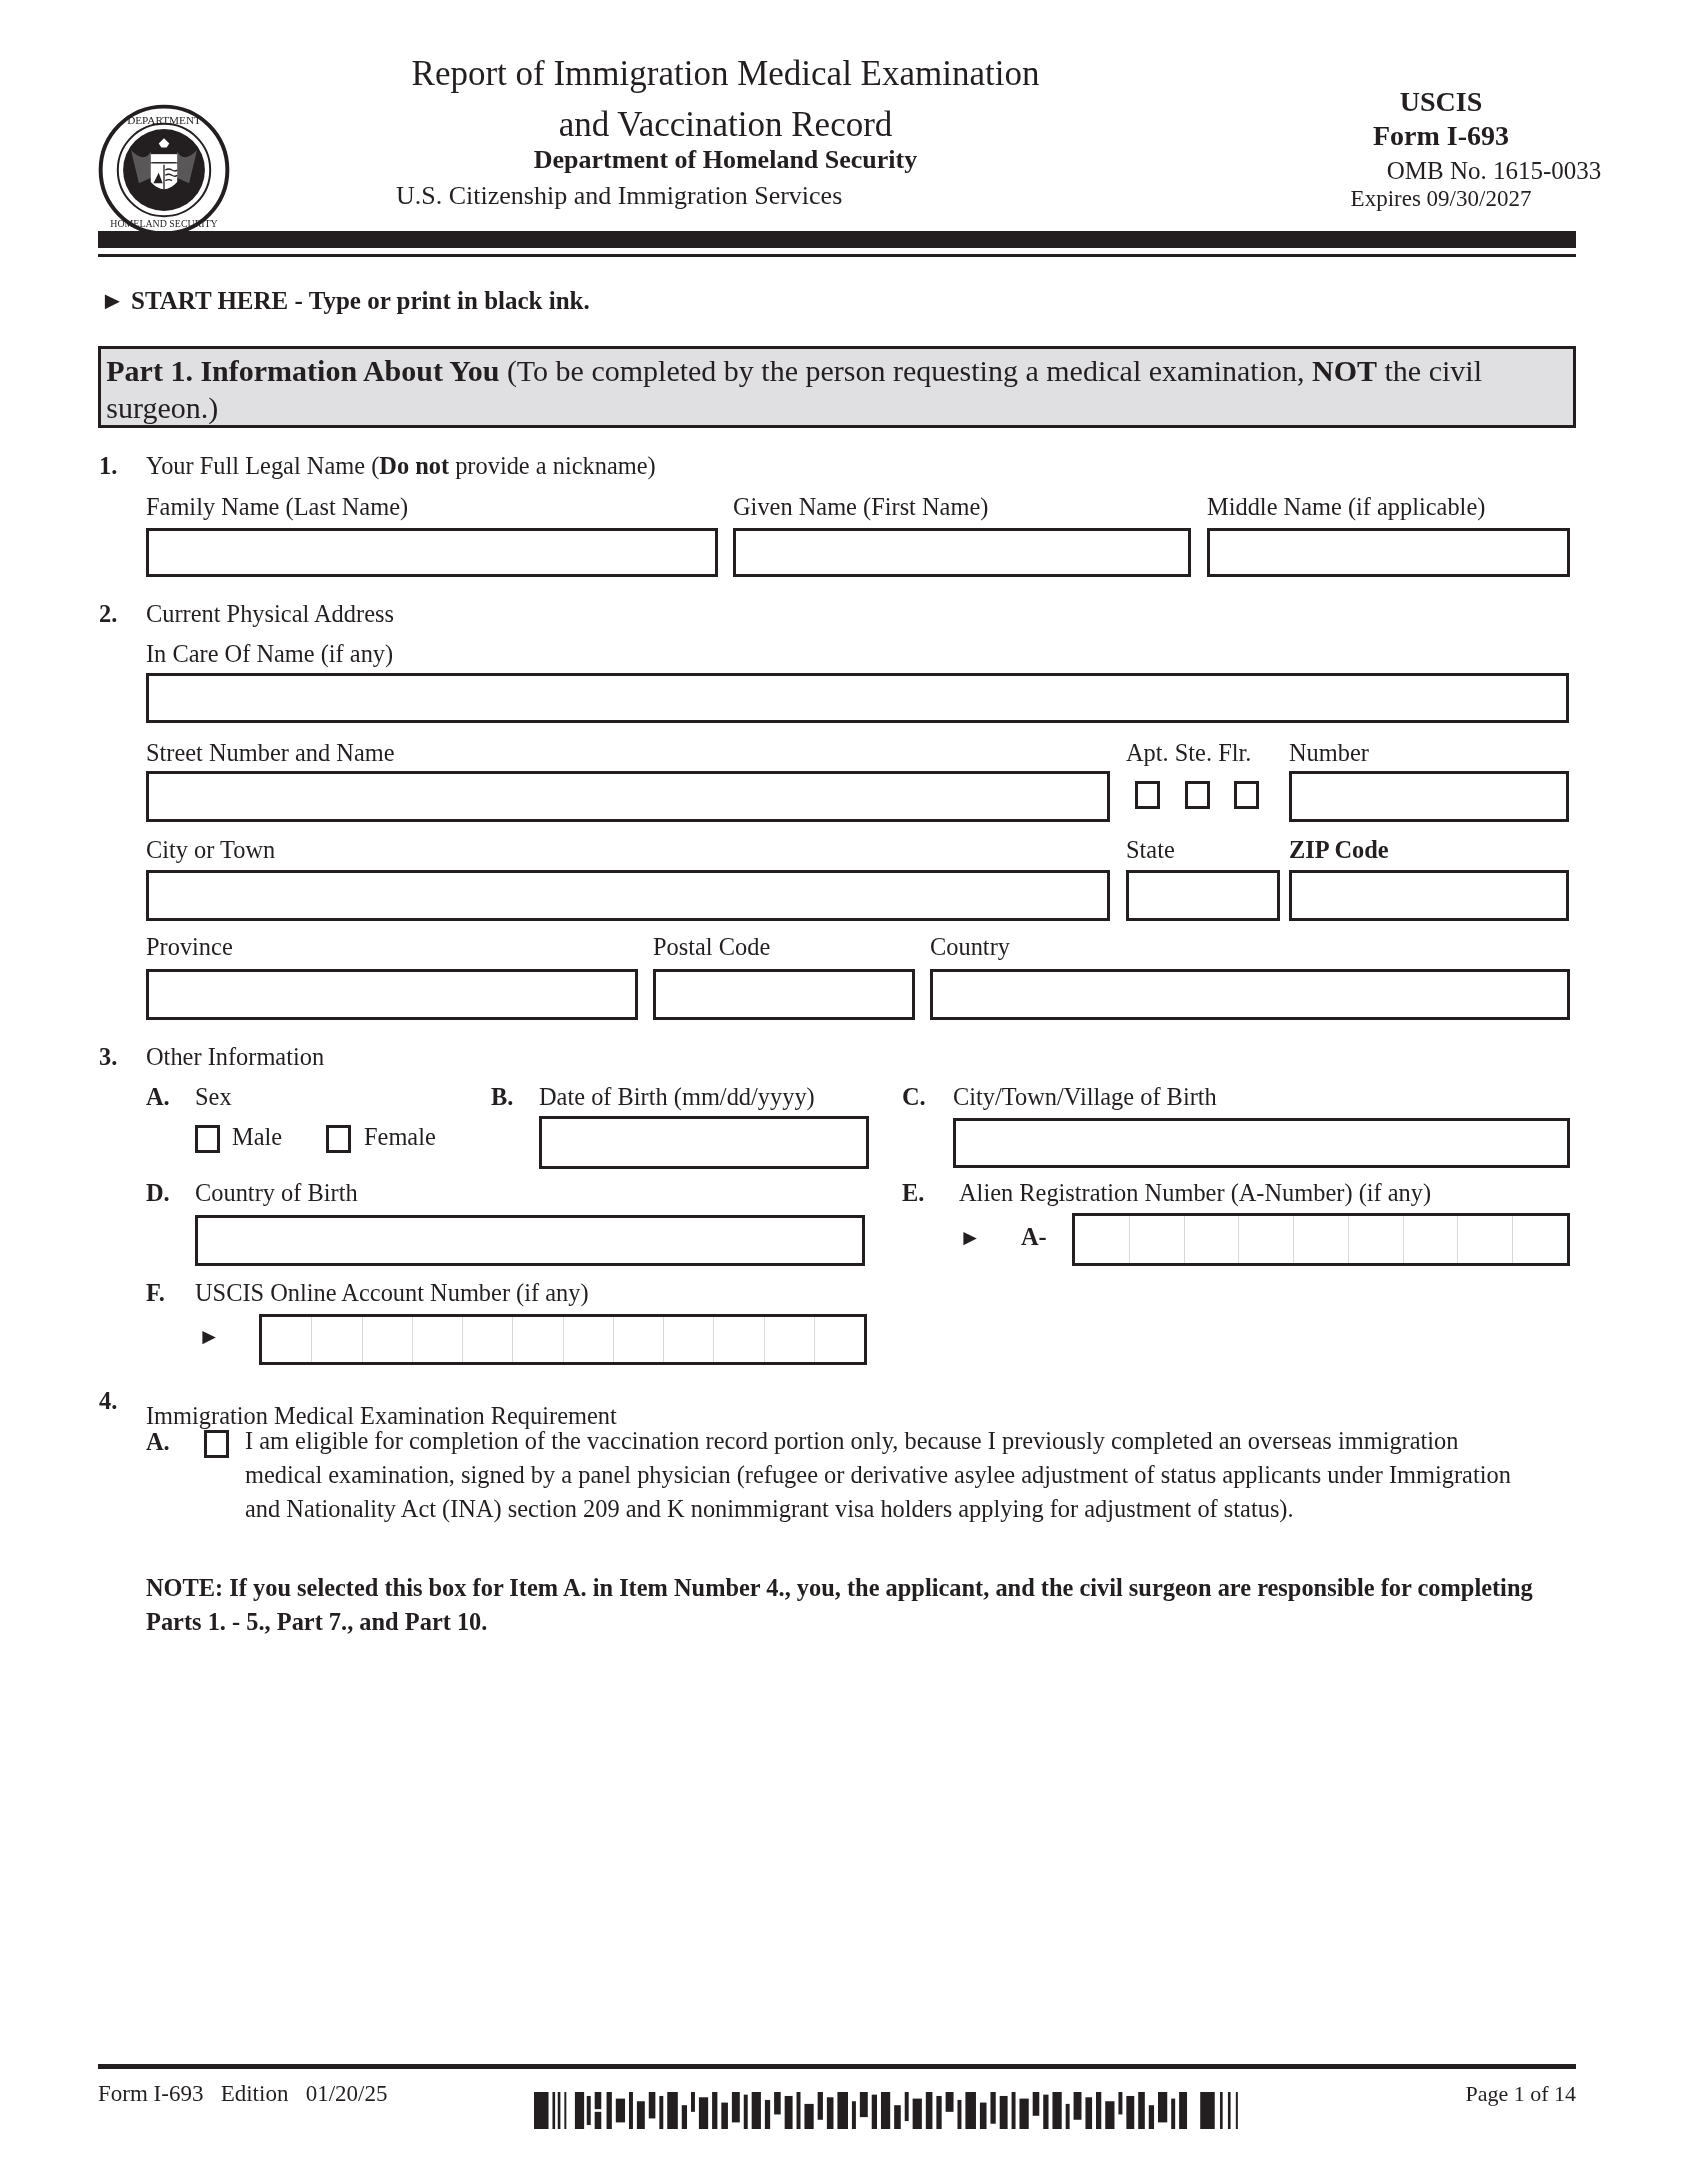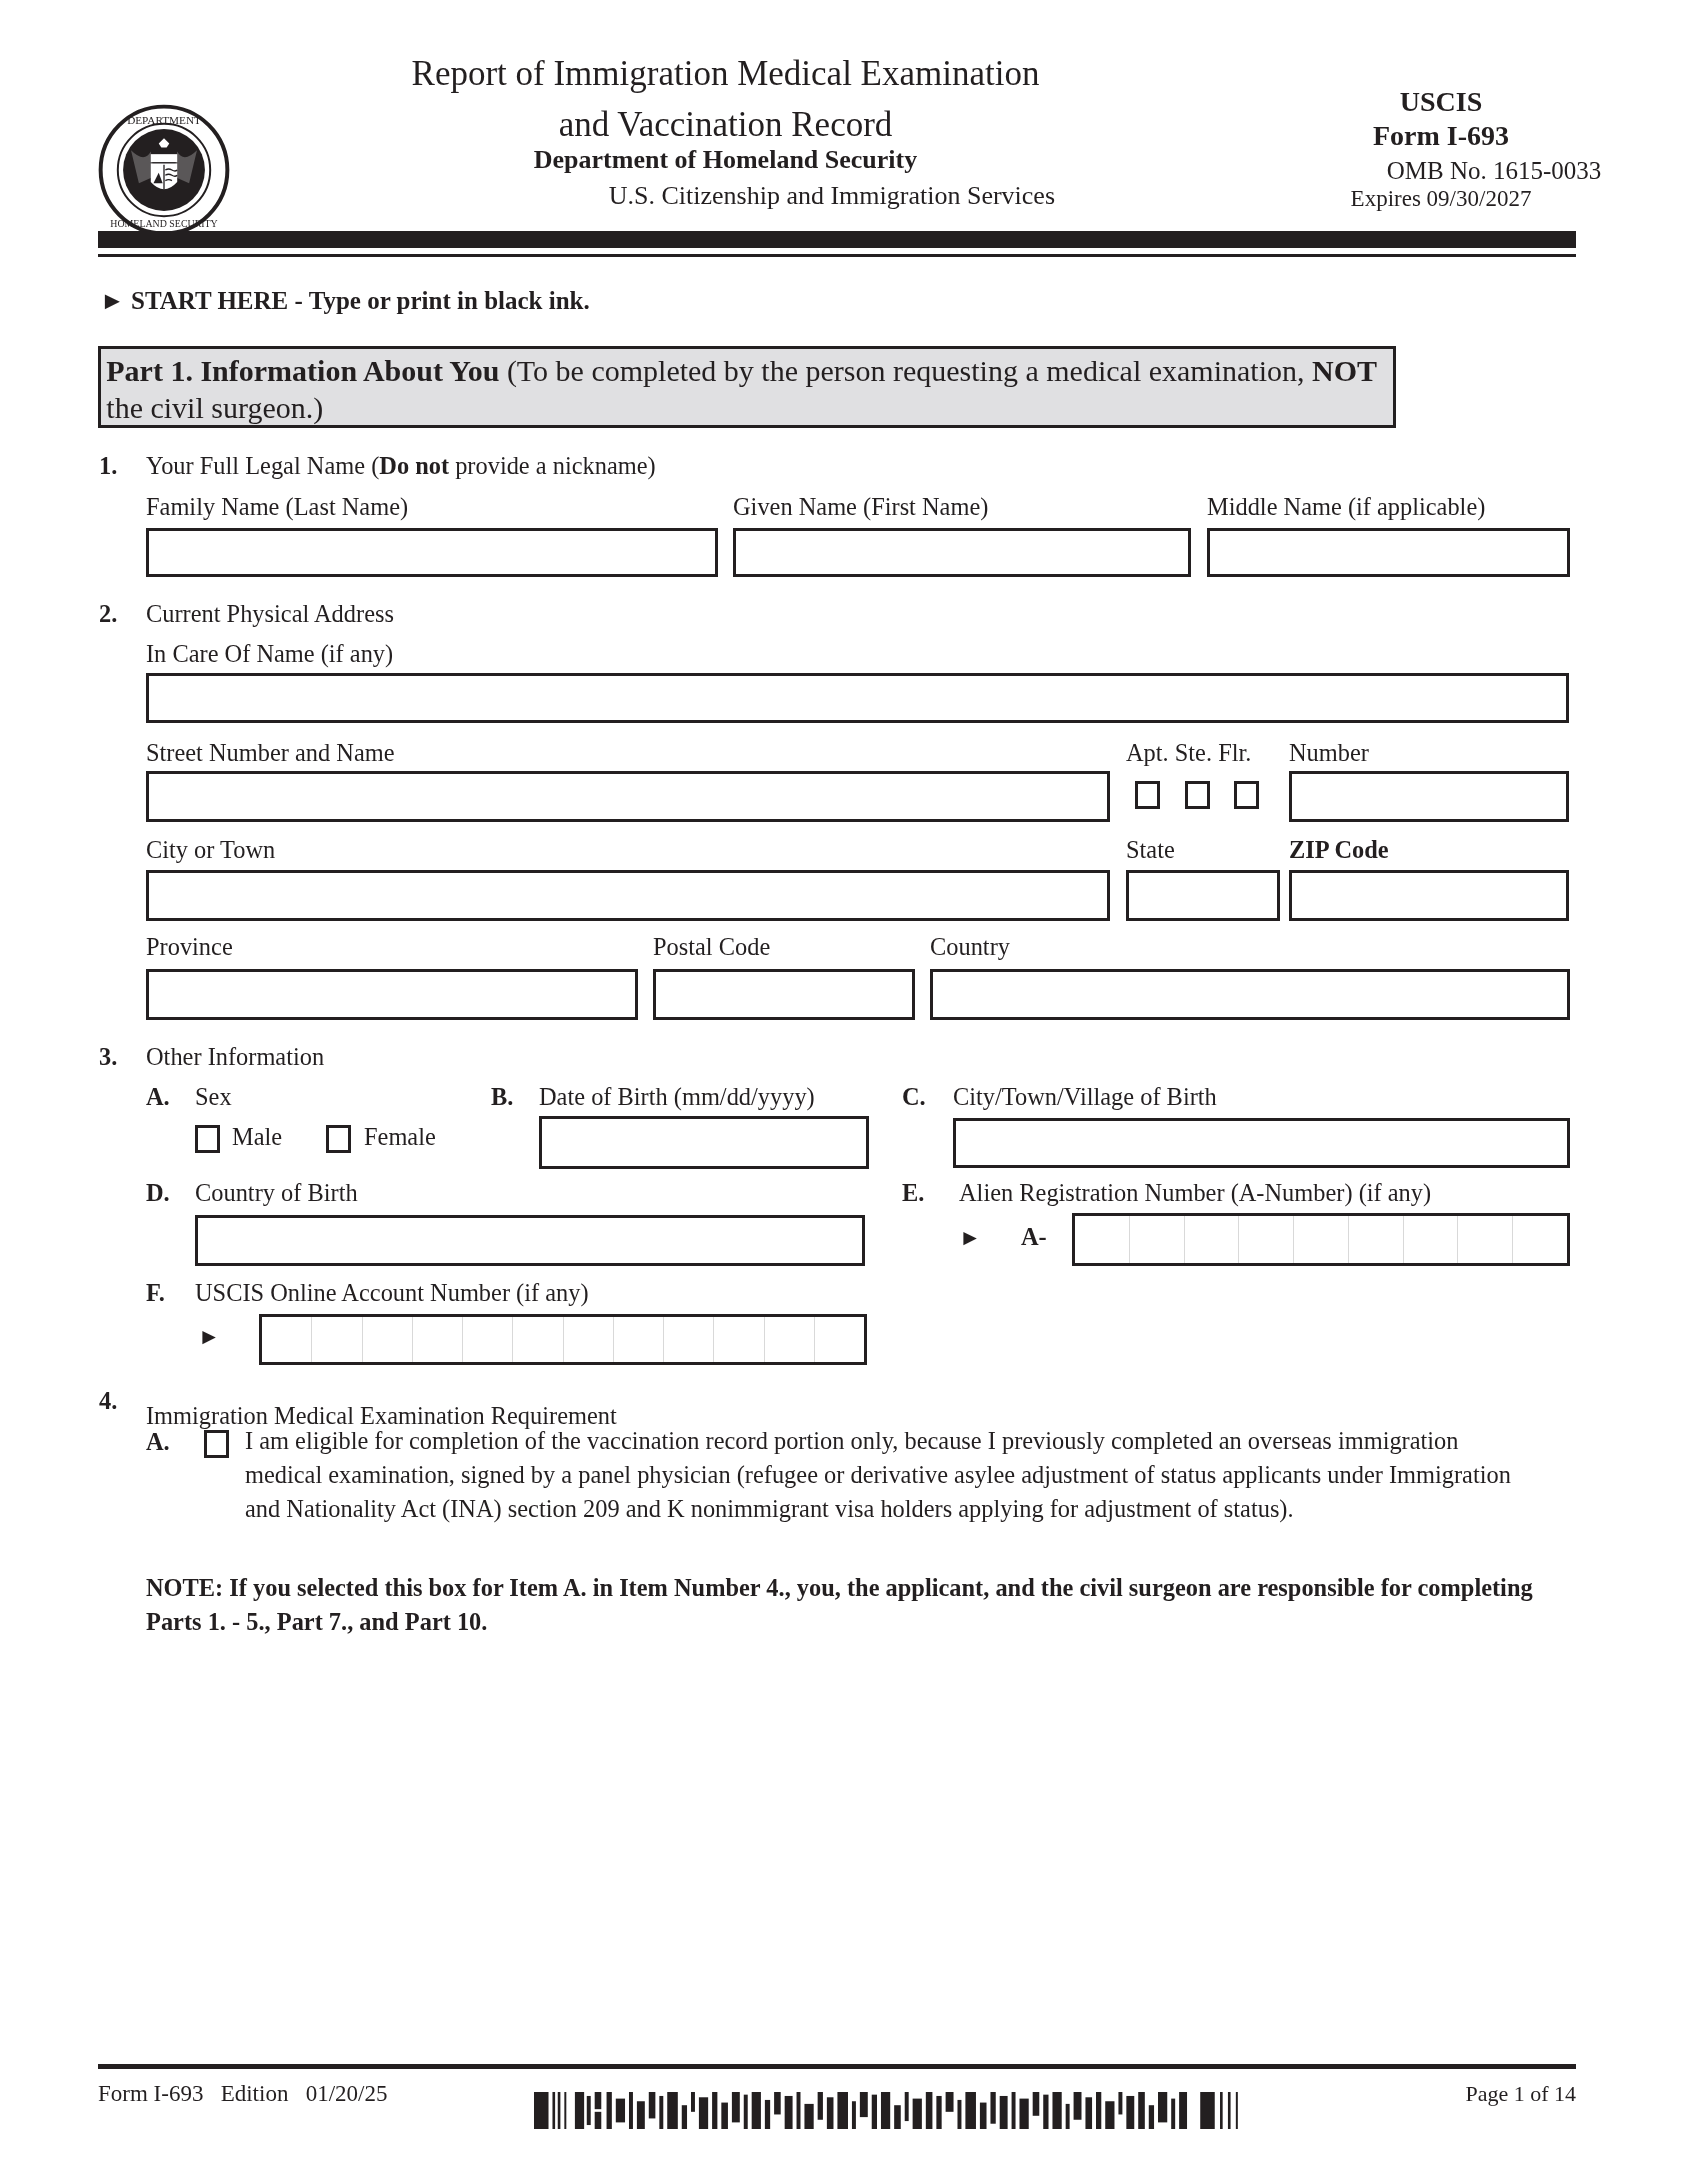--- a/index.html
+++ b/index.html
@@ -1,34 +1,34 @@
 <!DOCTYPE html>
 <html style="font-size:10.6px"><head>
 <meta charset="utf-8">
 <style>
   html, body { margin:0; padding:0; background:#ffffff; }
   body { width:1681px; height:2183px; position:relative; overflow:hidden;
          font-family:"Liberation Serif","DejaVu Serif",serif; color:#231f20; }
   .abs { position:absolute; }
   .title { font-weight:normal; font-size:35px; text-align:center; line-height:42px; }
   .sub-b { font-weight:bold; font-size:26px; text-align:center; }
-  .sub { font-size:26px; text-align:right; }
+  .sub { font-size:26px; text-align:left; }
   .right-hdr { text-align:center; width:264px; }
   .lbl { font-size:24.4px; white-space:nowrap; }
   .num { font-size:24.4px; font-weight:bold; }
   .letter { font-size:24.4px; font-weight:bold; }
   .field { position:absolute; box-sizing:border-box; border:3.3px solid #231f20; background:#fff; }
   .cb { position:absolute; box-sizing:border-box; width:25px; height:28px; border:3.3px solid #231f20; background:#fff; }
   .cells { display:flex; height:100%; }
   .cells > div { flex:1; border-right:1.3px solid #d9d9d9; }
   .cells > div:last-child { border-right:none; }
   .arrow { font-size:22.4px; }
   .para { font-size:24.4px; line-height:34px; }
   .bold { font-weight:bold; }
-  .part-box { position:absolute; left:98px; top:346px; width:1298px; height:82px; box-sizing:border-box;
+  .part-box { position:absolute; left:98px; top:346px; width:1478px; height:82px; box-sizing:border-box;
               border:3.3px solid #231f20; background:#e0e0e2; padding:2.6px 5.3px; font-size:30px; line-height:37px; }
 </style>
 </head>
 <body>
 
 <div class="abs" style="left:98px;top:104px;width:132px;height:132px;">
   <svg width="132" height="132" viewBox="0 0 200 200">
     <circle cx="100" cy="100" r="96" fill="#fff" stroke="#231f20" stroke-width="6"></circle>
     <circle cx="100" cy="100" r="70" fill="none" stroke="#231f20" stroke-width="3"></circle>
     <circle cx="100" cy="100" r="62" fill="#231f20"></circle>

